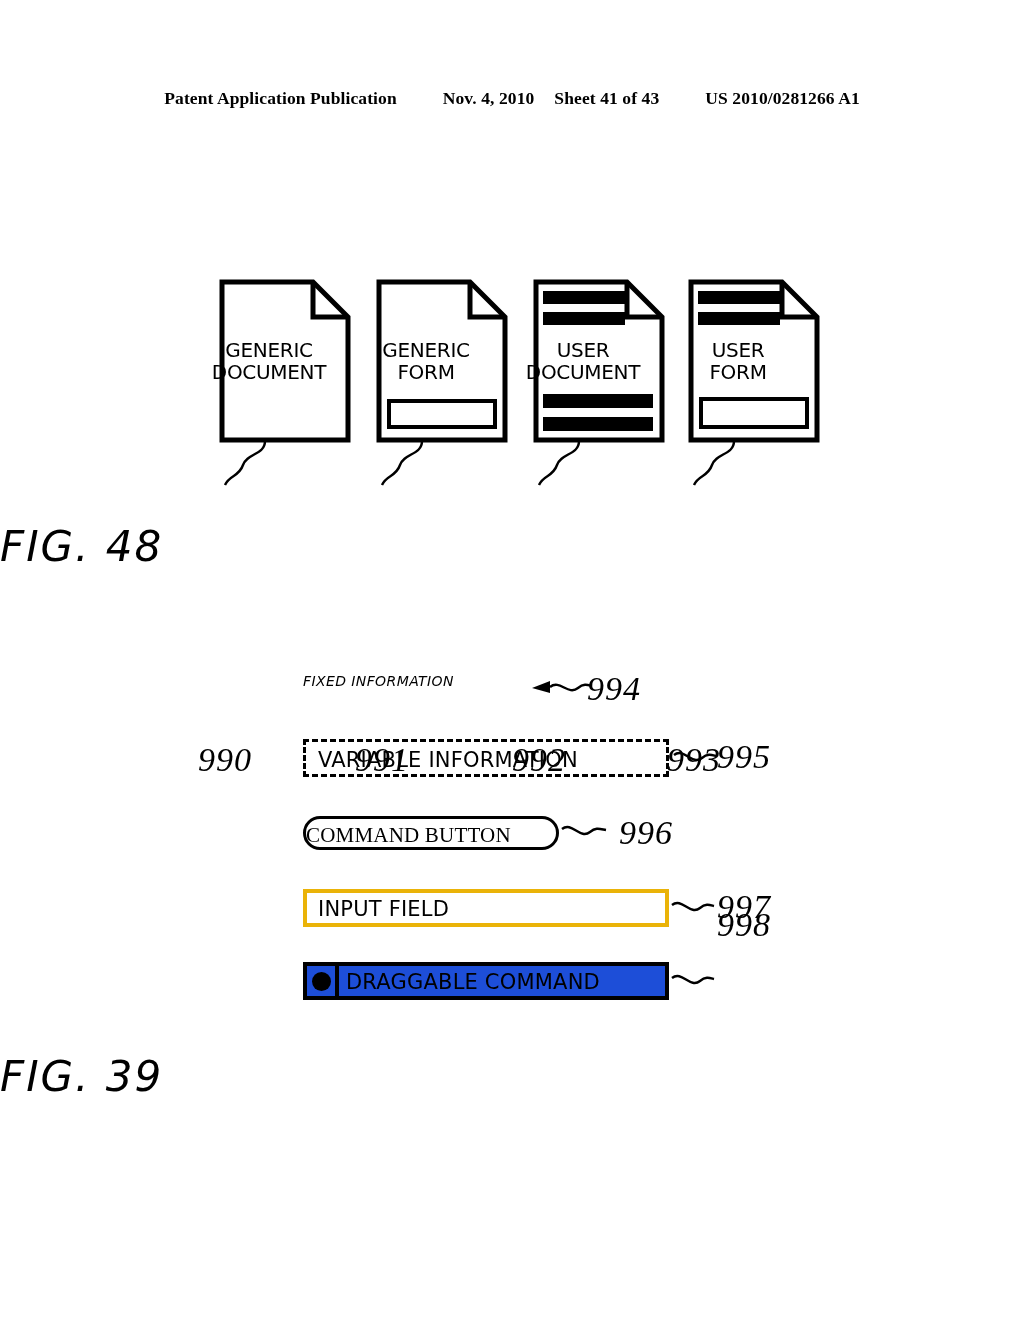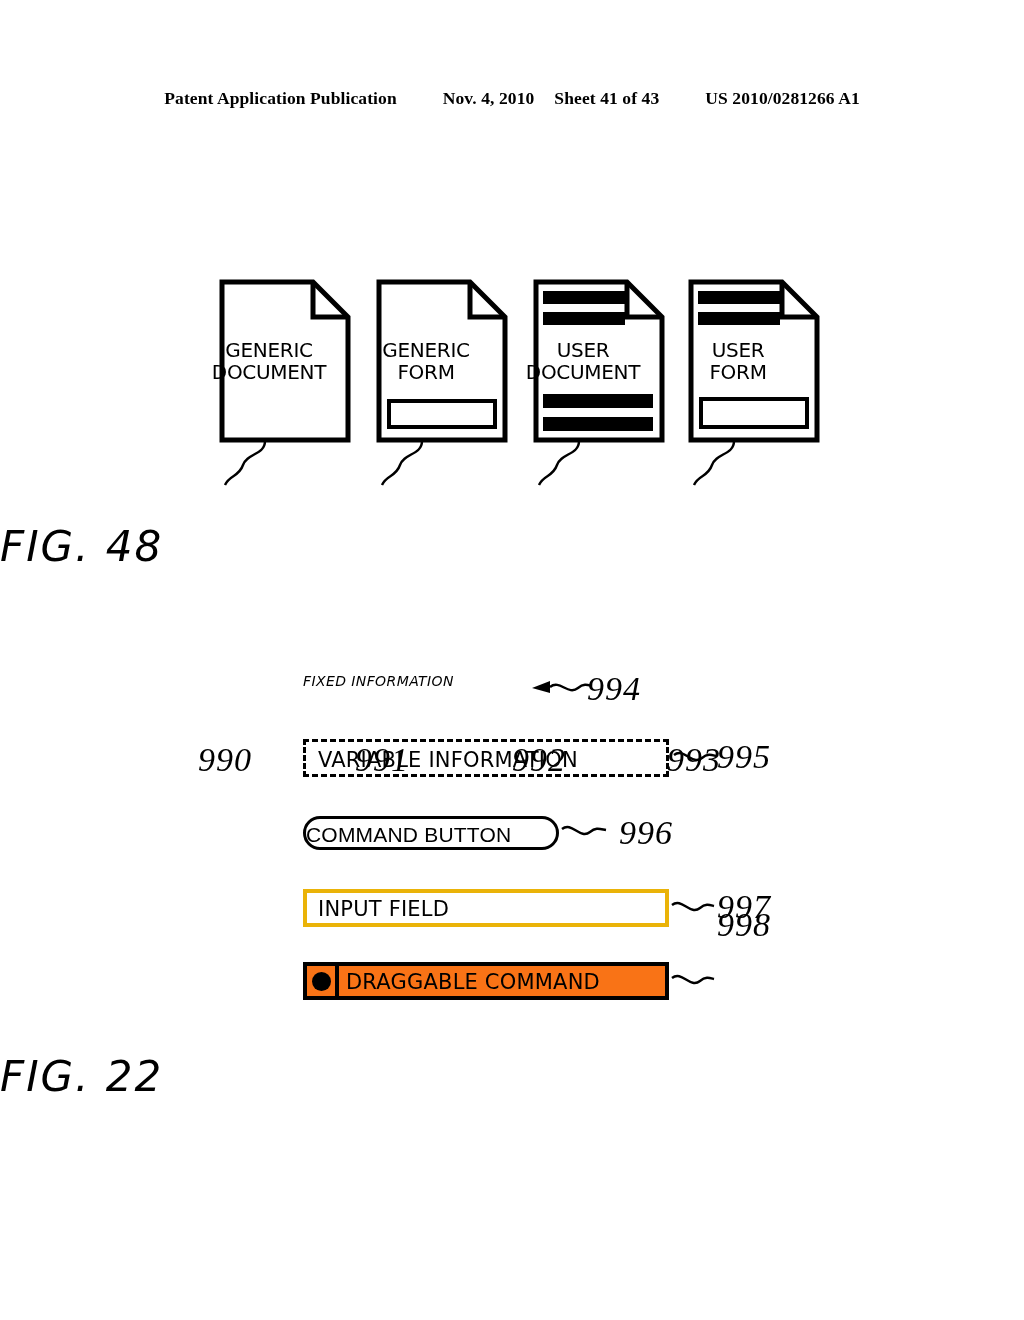--- a/index.html
+++ b/index.html
@@ -129,21 +129,21 @@
     border: 3px solid #000;
     border-radius: 19px;
     box-sizing: border-box;
   }
   .cmd-button .txt {
     position: absolute;
     left: 0;
     top: 4px;
     width: 198px;
     text-align: center;
-    font-family: Liberation Sans, sans-serif;
+    font-family: Liberation Serif, serif;
     font-size: 21px;
     letter-spacing: 0.2px;
     white-space: nowrap;
   }
 
   .input-field {
     position: absolute;
     left: 303px;
     top: 889px;
     width: 366px;
@@ -163,21 +163,21 @@
   }
 
   .drag-cmd {
     position: absolute;
     left: 303px;
     top: 962px;
     width: 366px;
     height: 38px;
     border: 4px solid #000;
     box-sizing: border-box;
-    background: #f97316;
+    background: #1d4ed8;
   }
   .drag-cmd .handle-cell {
     position: absolute;
     left: 0;
     top: 0;
     width: 32px;
     height: 30px;
     border-right: 4px solid #000;
     box-sizing: border-box;
   }
@@ -330,13 +330,13 @@
   <span class="handle-cell">
     <span class="handle-dot"></span>
   </span>
   <span class="txt">DRAGGABLE COMMAND</span>
 </div>
 <svg class="leader-svg" style="left:670px; top:965px; width:60px; height:34px;">
   <path d="M2,13 C12,5 20,24 30,16 C36,11 40,13 44,14" fill="none" stroke="#000" stroke-width="2.4"></path>
 </svg>
 <div class="legend-ref" style="top:906px;text-align:right;">998</div>
 
-<div class="fig-caption" style="top:1052px;">FIG. 22</div>
+<div class="fig-caption" style="top:1052px;">FIG. 39</div>
 
 </body></html>

